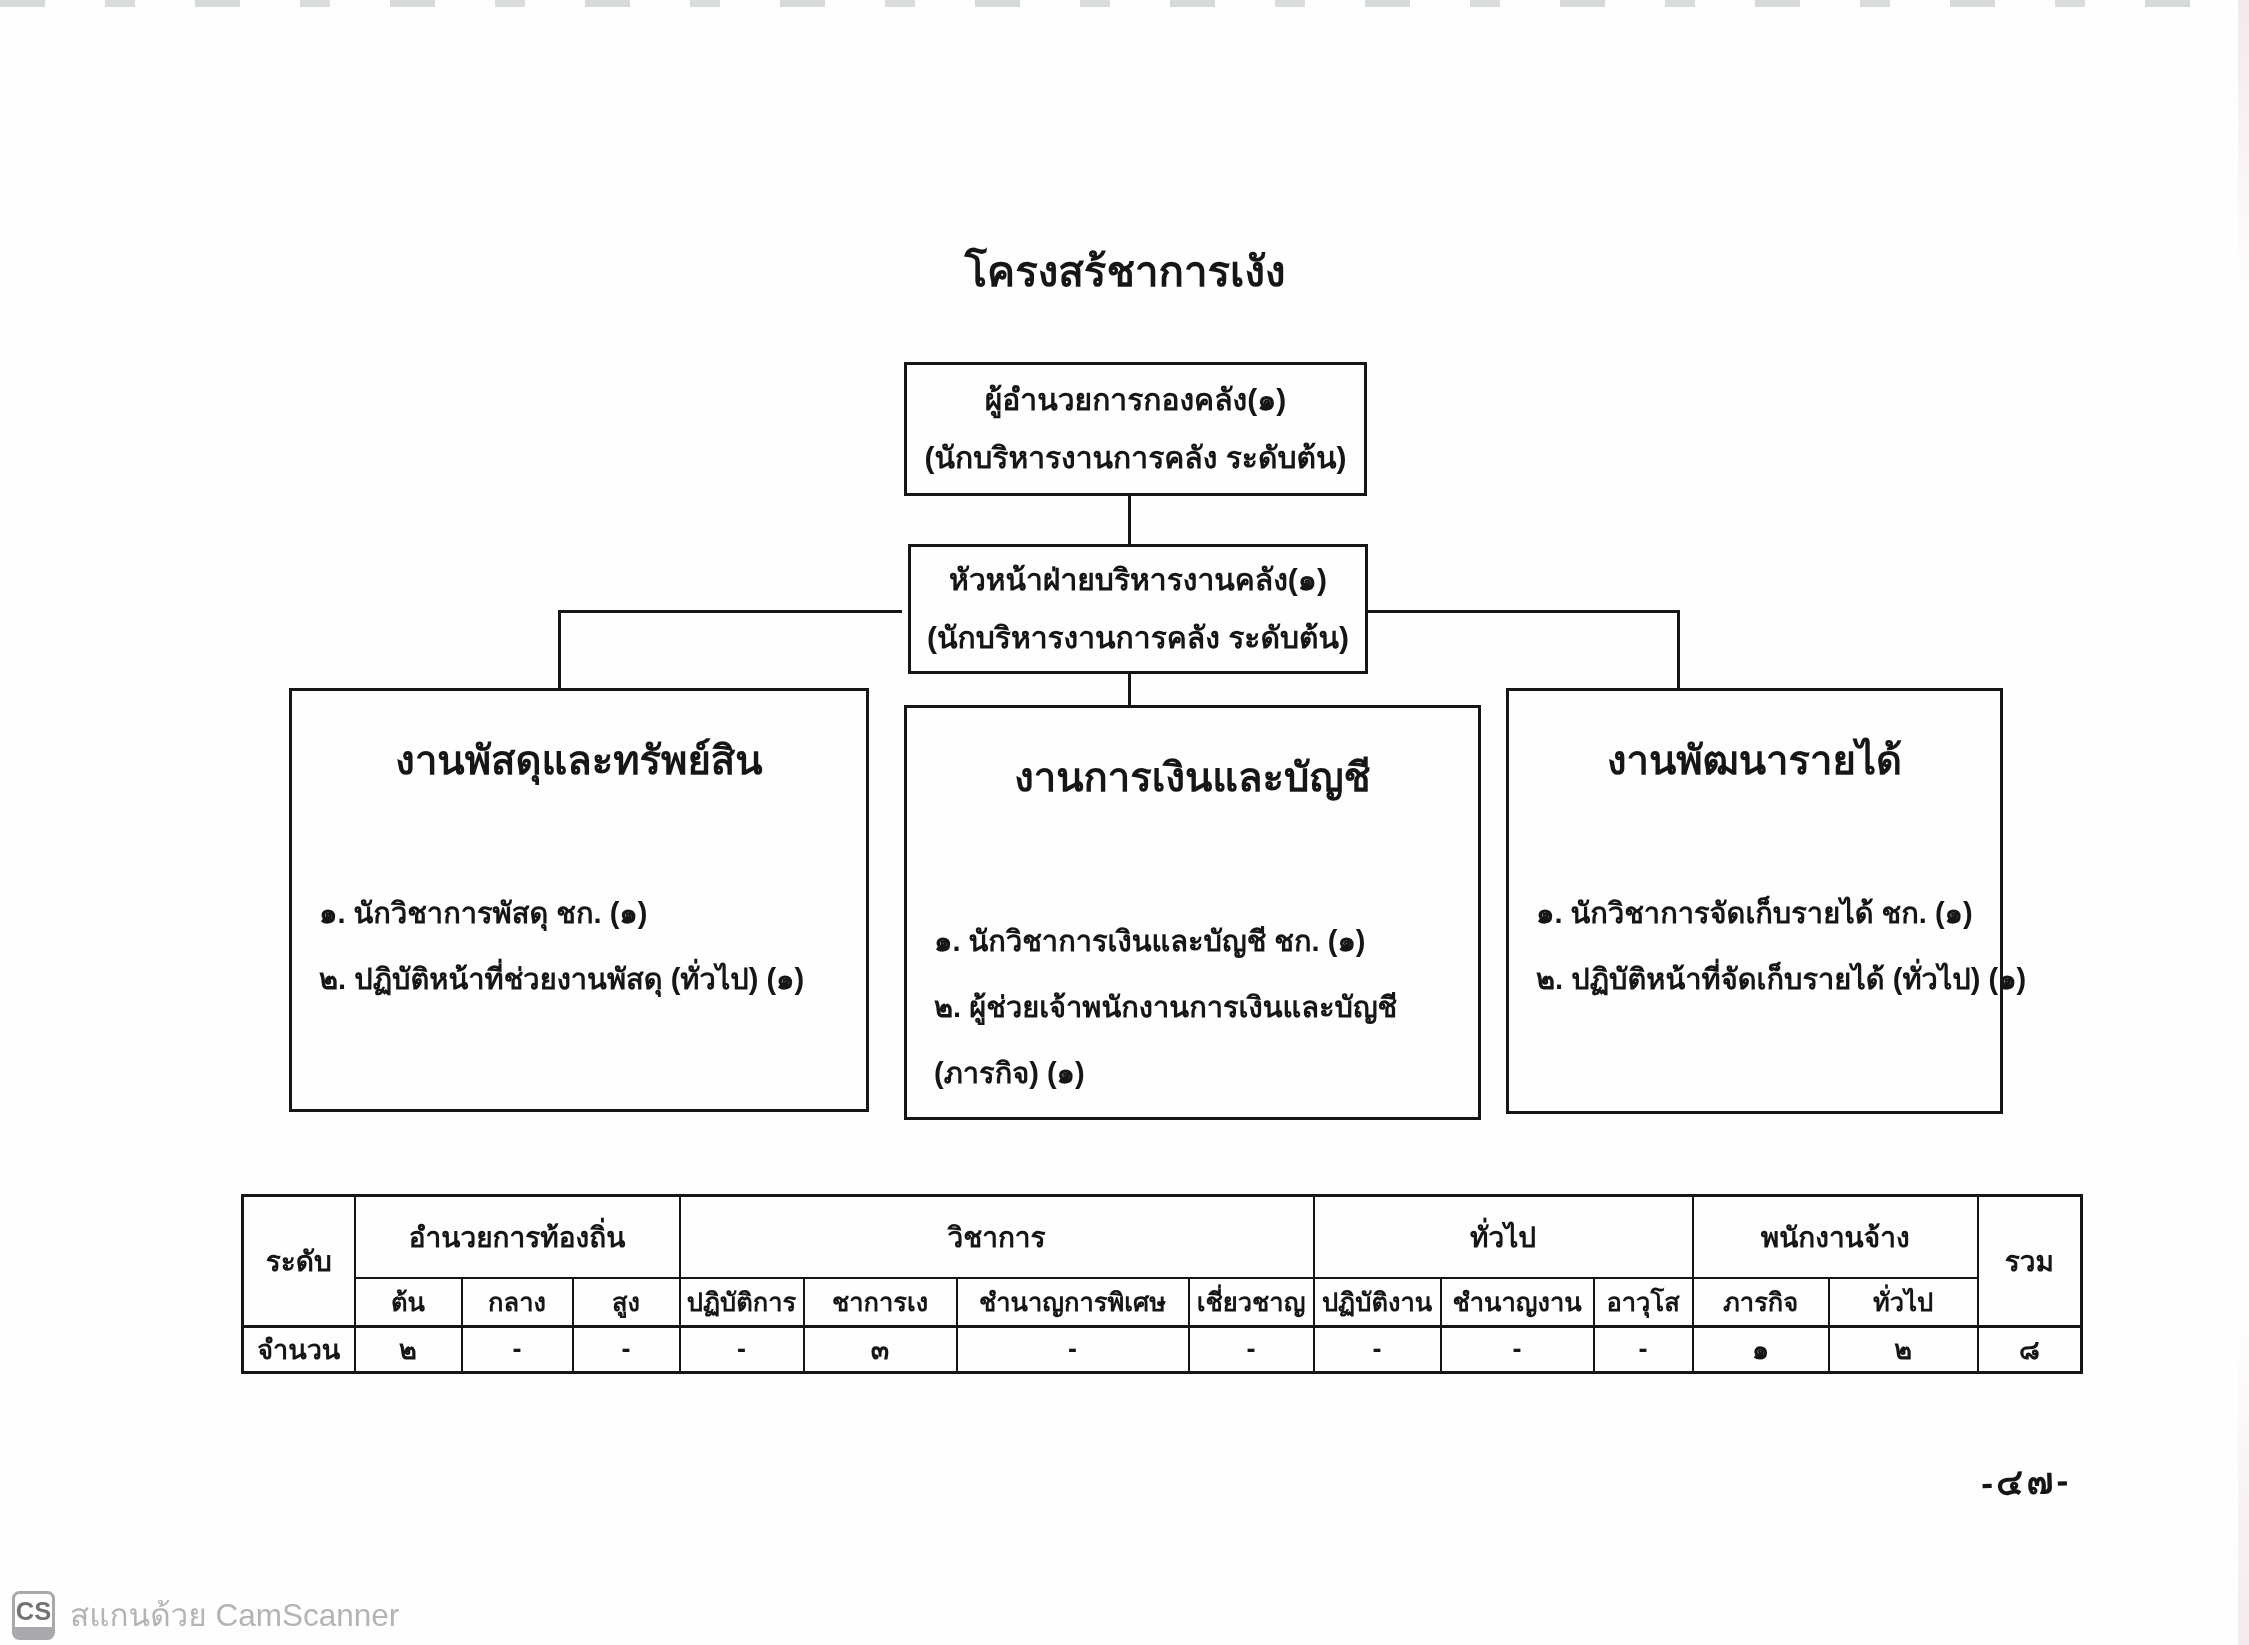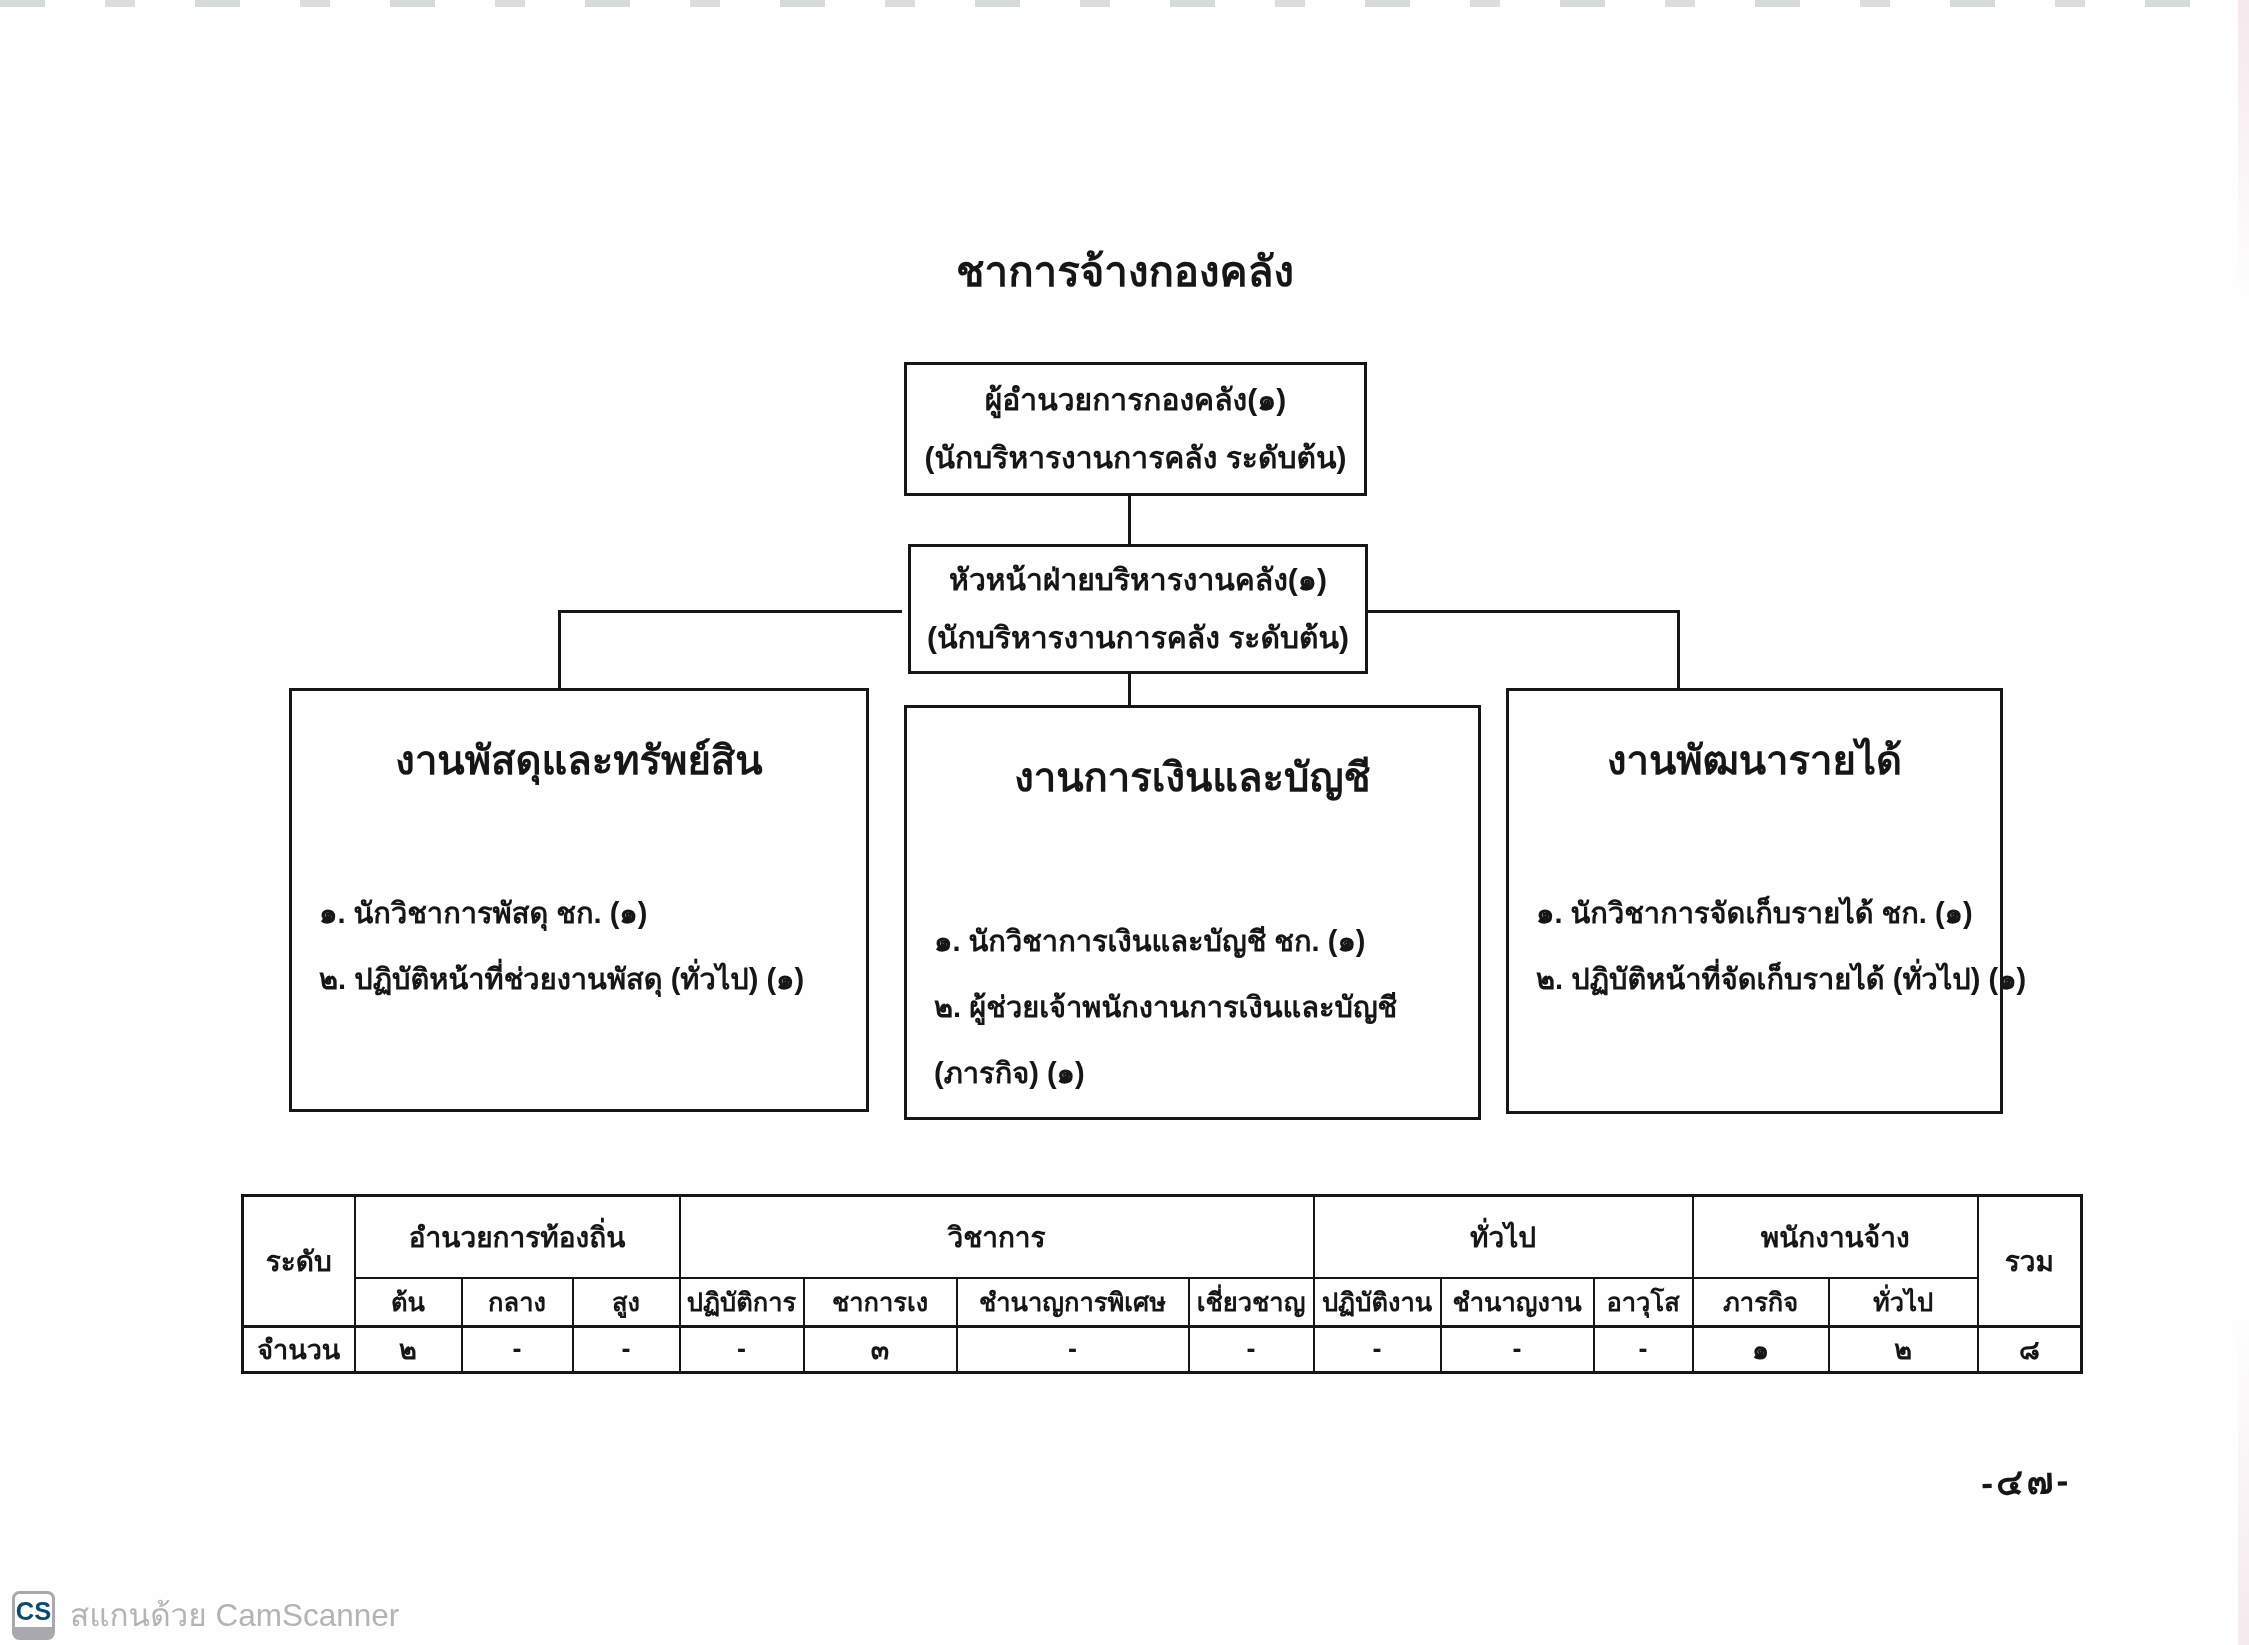--- a/index.html
+++ b/index.html
@@ -99,37 +99,37 @@
   .scanner-mark {
     position: absolute; left: 12px; top: 1590px;
     display: flex; align-items: center; gap: 15px;
   }
   .cs-logo {
     position: relative; width: 43px; height: 49px;
     border: 3px solid #a9a9ad; border-radius: 7.5px; background: #fefefe;
   }
   .cs-logo .cs-text {
     position: absolute; left: 0; right: 0; top: 3px;
-    text-align: center; font-size: 25.5px; font-weight: 700; color: #0c4a6e;
+    text-align: center; font-size: 25.5px; font-weight: 700; color: #737373;
   }
   .cs-logo .cs-bar {
     position: absolute; left: 0; right: 0; bottom: 0; height: 9.7px;
     background: #a9a9ad; border-radius: 0 0 3.7px 3.7px;
   }
   .scanner-text { font-size: 31.5px; color: #b4b4b8; }
 </style>
 </head>
 <body>
 
 <div class="page">
 
   <div class="scan-top-edge"></div>
   <div class="scan-right-edge"></div>
 
-  <div class="doc-title">ชาการจ้างกองคลัง</div>
+  <div class="doc-title">โครงสร้ชาการเงัง</div>
 
   <div class="conn c-v1"></div>
   <div class="conn c-hl"></div>
   <div class="conn c-vl"></div>
   <div class="conn c-hr"></div>
   <div class="conn c-vr"></div>
   <div class="conn c-v2"></div>
 
   <div class="node box-director">
     <div class="line">ผู้อำนวยการกองคลัง(๑)</div>

